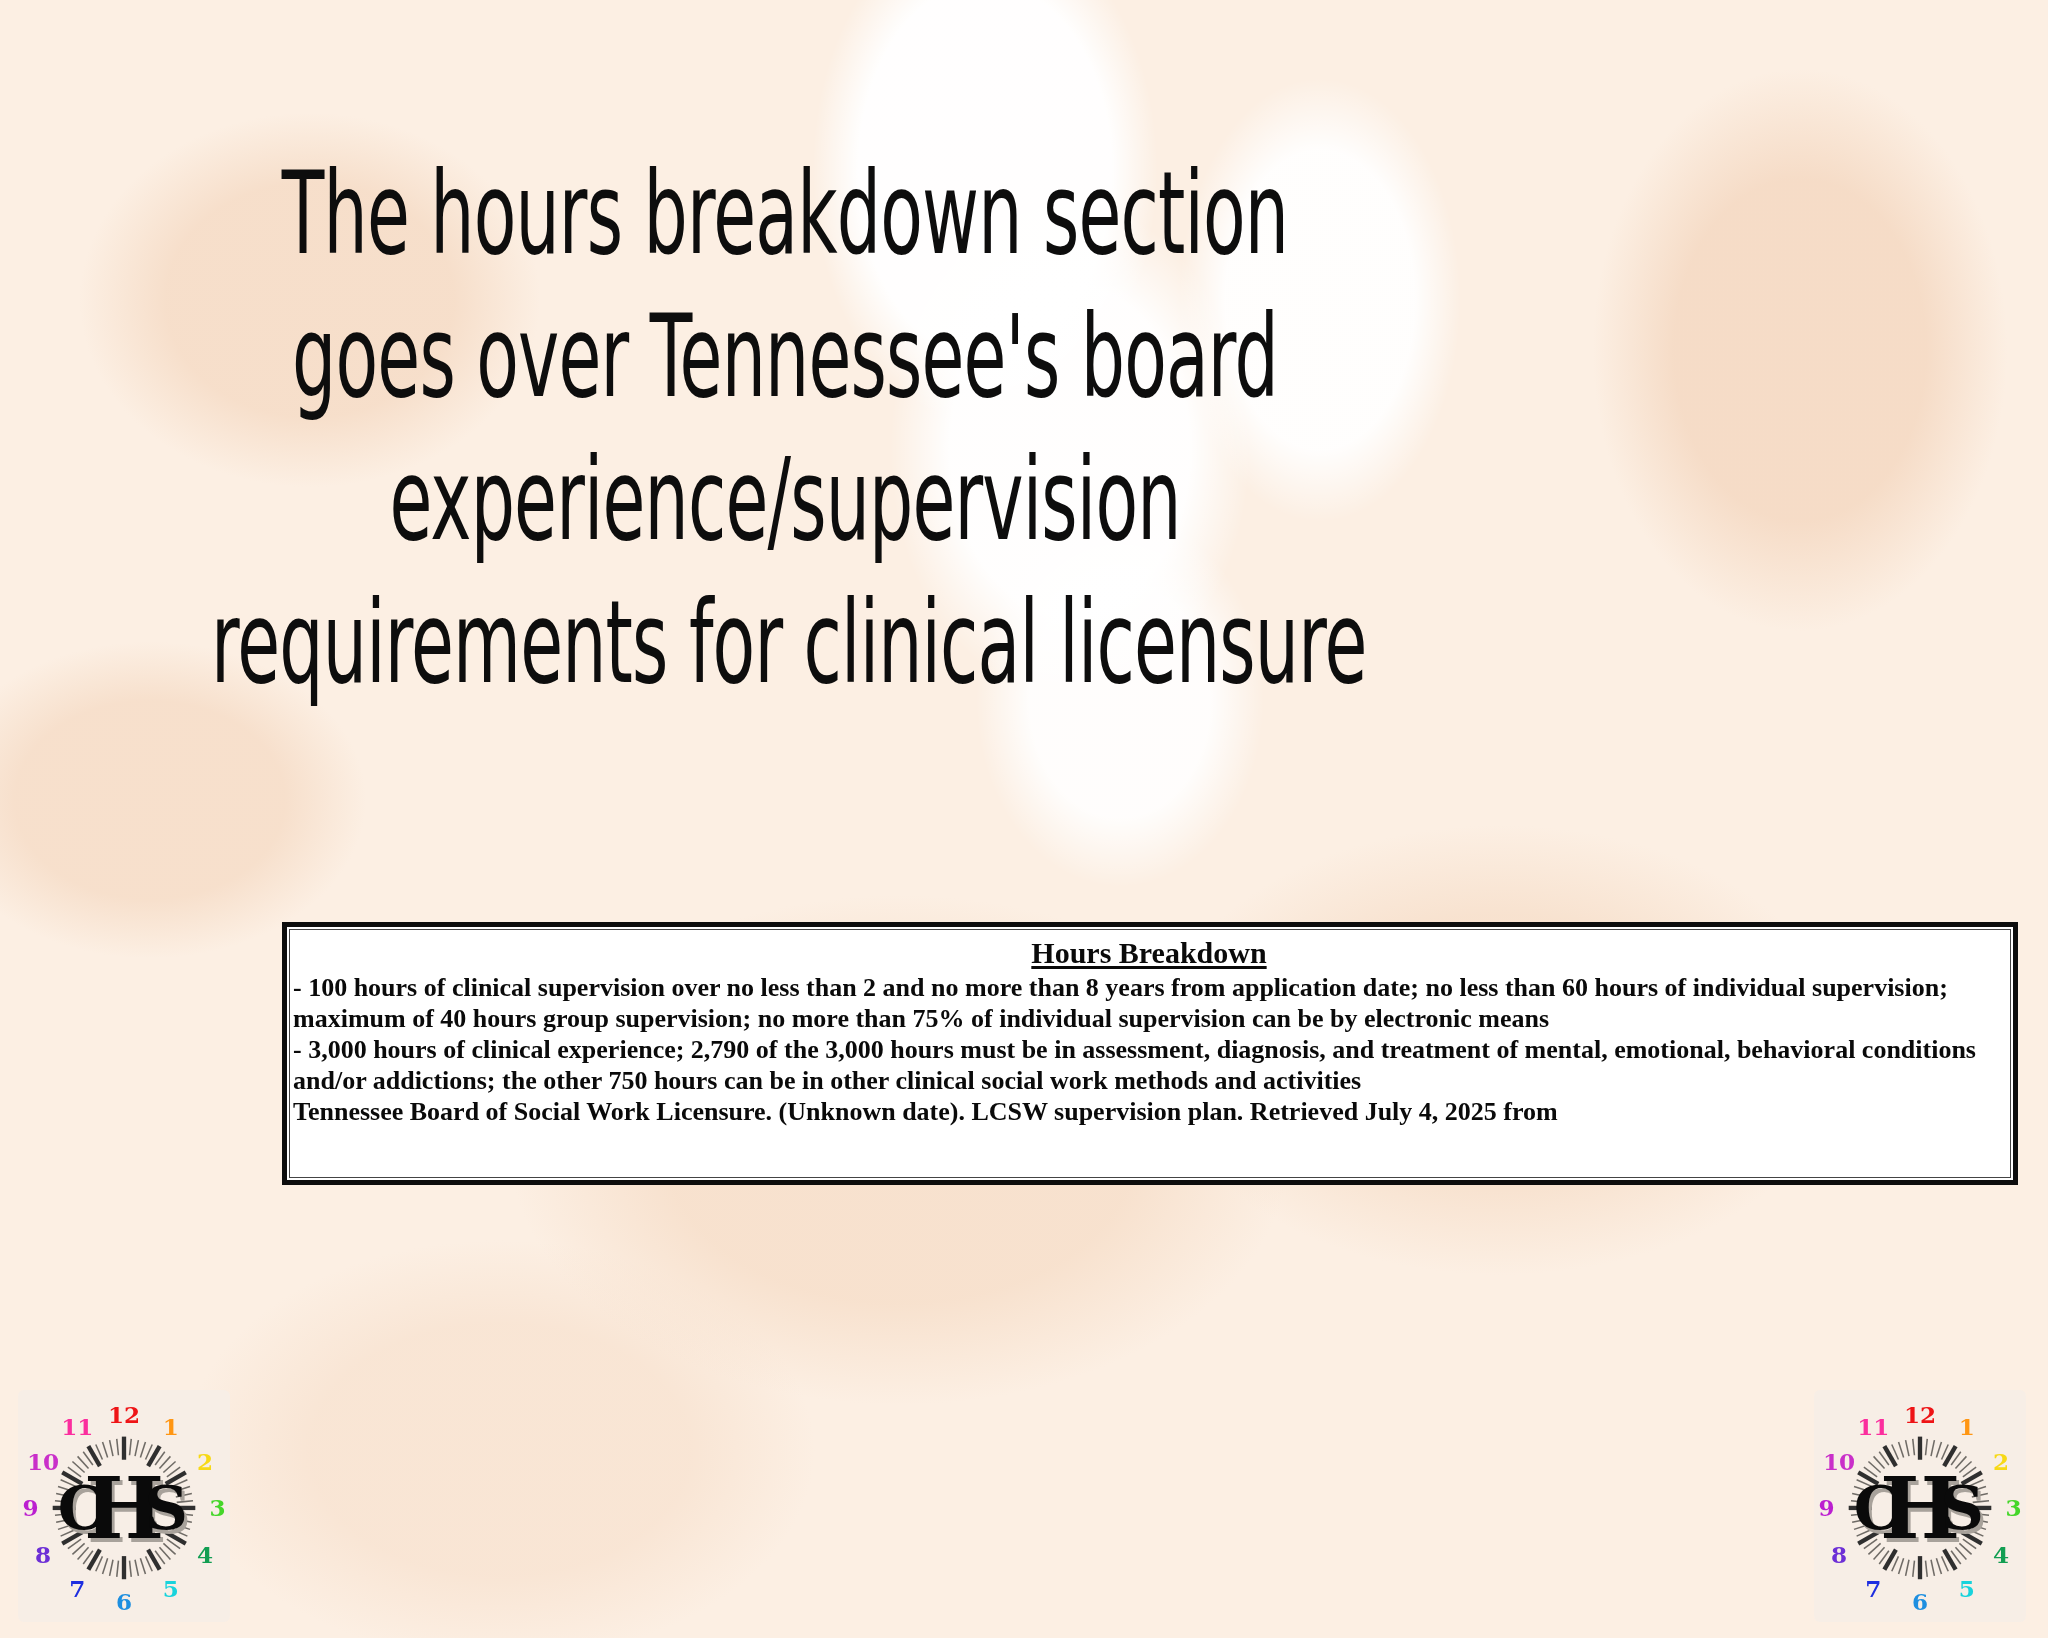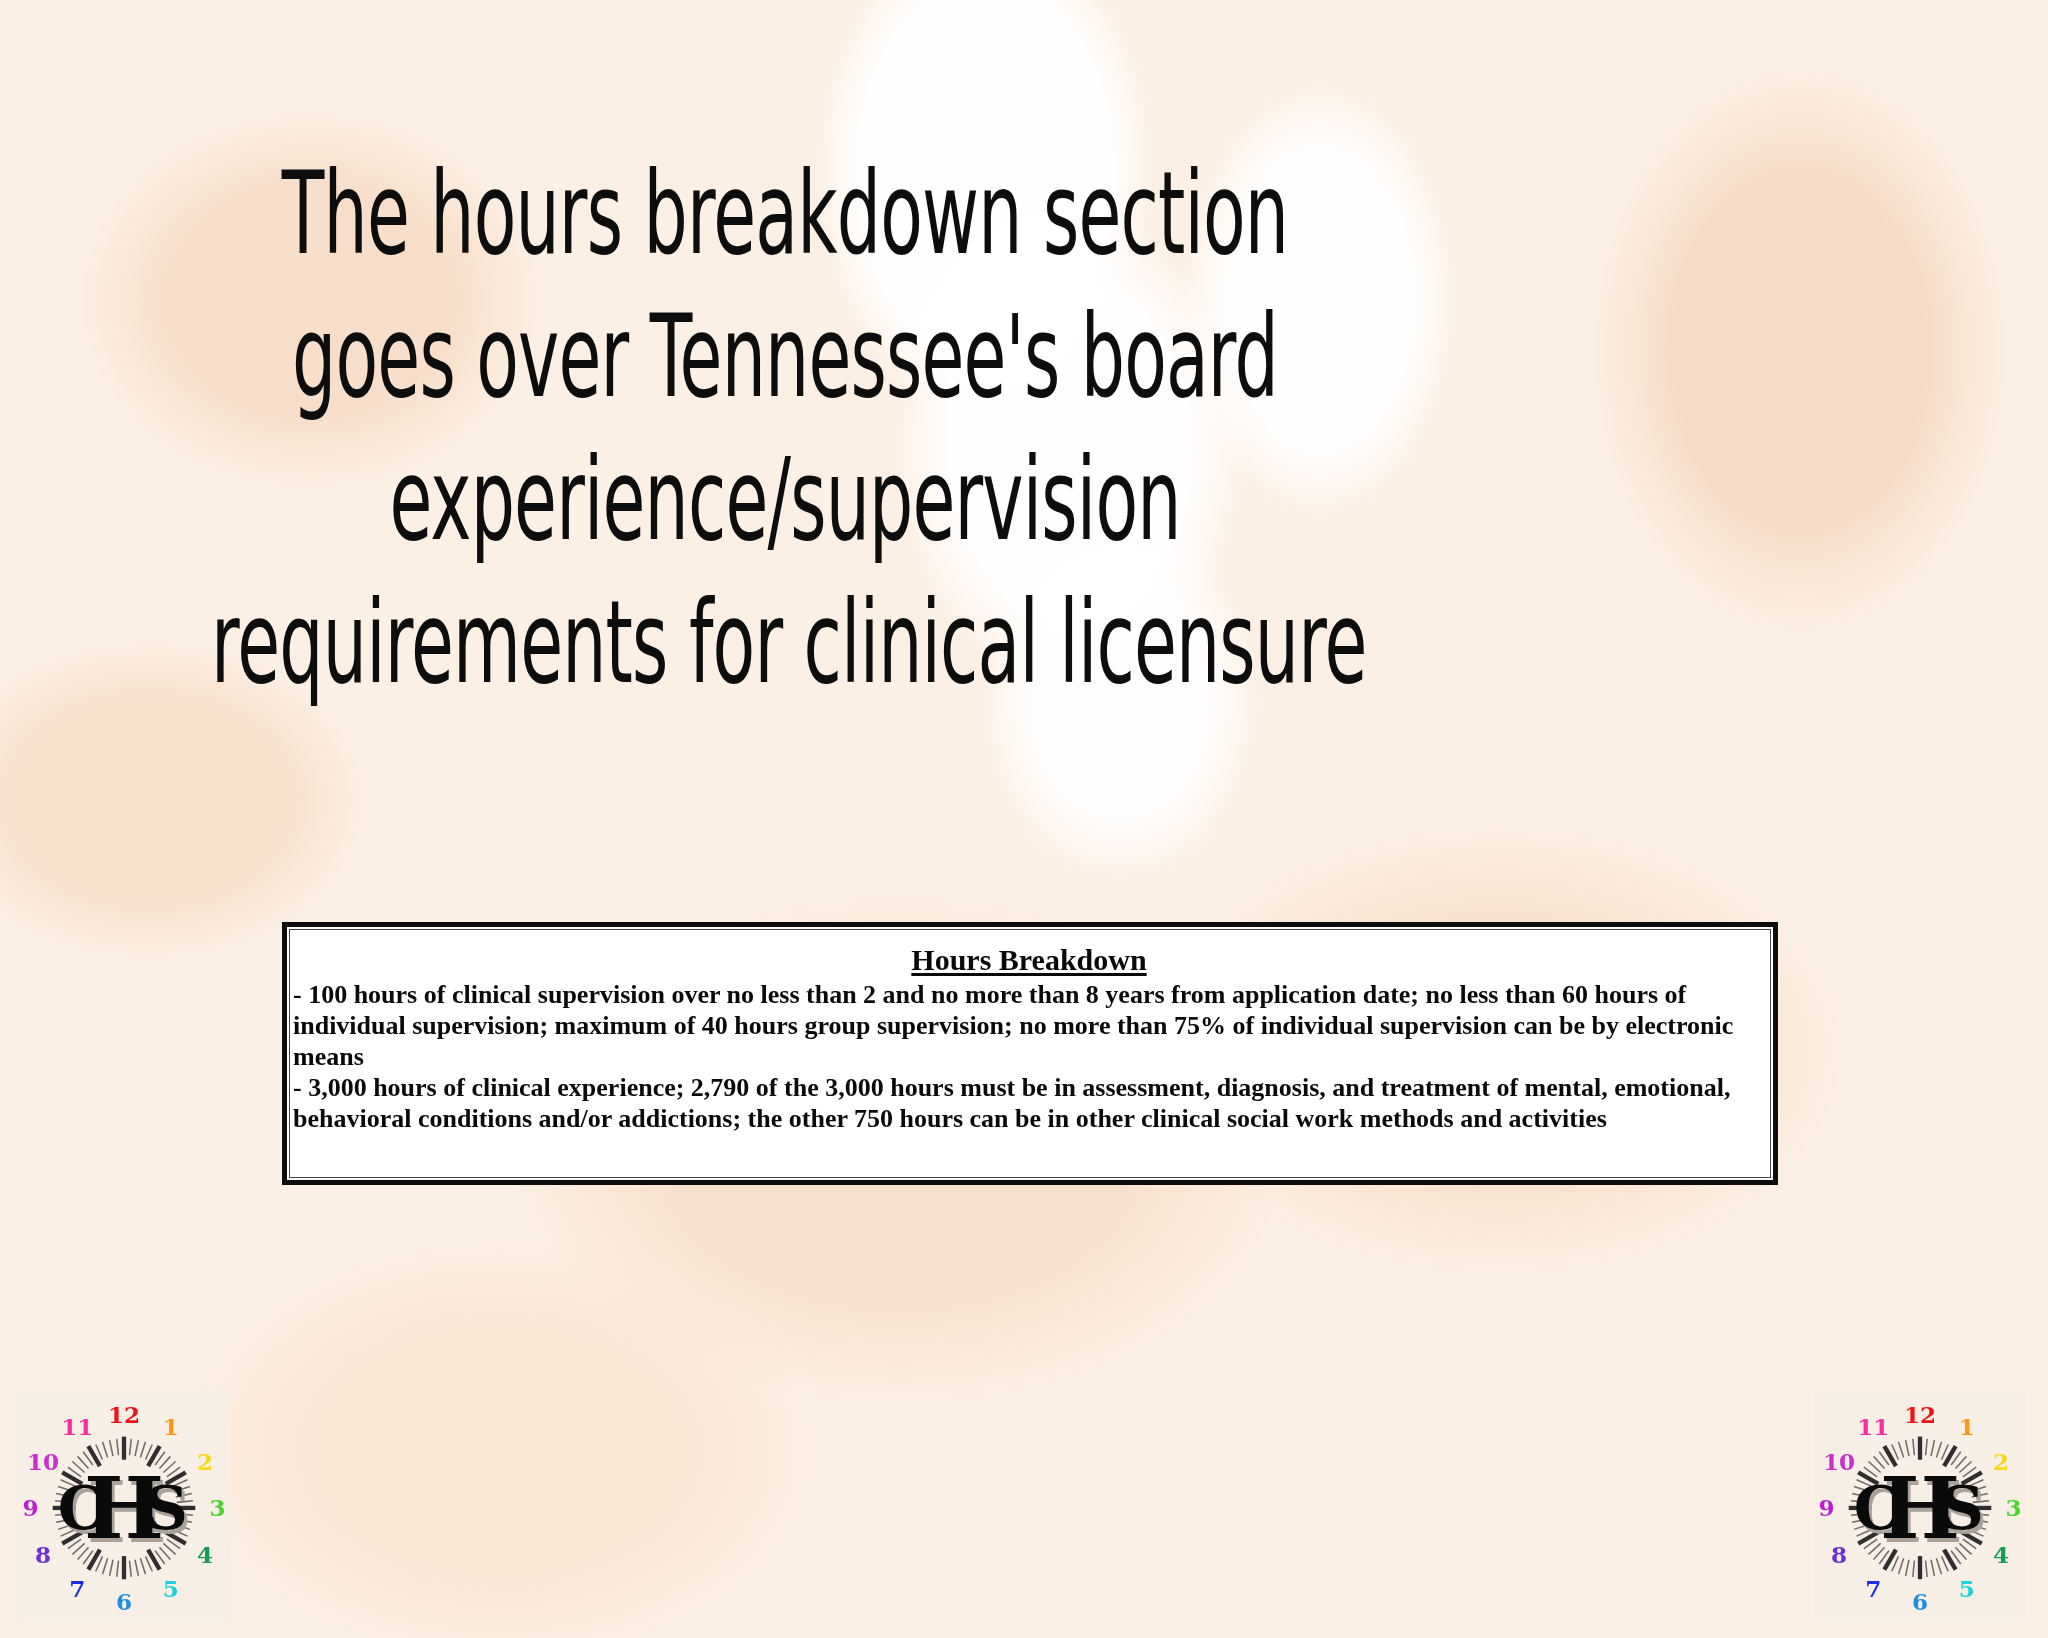--- a/index.html
+++ b/index.html
@@ -24,24 +24,24 @@
   }
   .title{
     position:absolute;top:142px;left:85px;width:1400px;
     transform:scale(.82,1.35);transform-origin:50% 0;
     text-align:center;color:#0d0d0d;
     font-family:"DejaVu Sans",sans-serif;
     font-size:85px;line-height:106px;letter-spacing:-1px;font-weight:500;
     white-space:nowrap;
   }
   .info-box{
-    position:absolute;left:282px;top:922px;width:1496px;min-height:263px;
+    position:absolute;left:282px;top:922px;width:1736px;min-height:263px;
     box-sizing:border-box;border:5px solid #0d0d0d;background:#ffffff;
     box-shadow:inset 0 0 0 2px #ffffff, inset 0 0 0 3px #444;
-    padding:16px 8px 10px 6px;color:#0a0a0a;
+    padding:9px 8px 10px 6px;color:#0a0a0a;
     font-size:26px;line-height:31px;
   }
   .box-heading{
     text-align:center;font-weight:bold;font-size:30px;line-height:34px;
     text-decoration:underline;text-underline-offset:3px;margin-bottom:2px;
   }
   .box-item{font-weight:bold;}
   .box-item.bold{font-weight:bold;}
   .logo{
     position:absolute;width:212px;height:232px;
@@ -69,20 +69,21 @@
       <div>goes over Tennessee's board</div>
       <div>experience/supervision</div>
       <div>requirements for clinical licensure</div>
     </div>
 
   <div class="info-box">
     <div class="box-heading">Hours Breakdown</div>
     <div>
         <div class="box-item">- 100 hours of clinical supervision over no less than 2 and no more than 8 years from application date; no less than 60 hours of individual supervision; maximum of 40 hours group supervision; no more than 75% of individual supervision can be by electronic means</div>
         <div class="box-item">- 3,000 hours of clinical experience; 2,790 of the 3,000 hours must be in assessment, diagnosis, and treatment of mental, emotional, behavioral conditions and/or addictions; the other 750 hours can be in other clinical social work methods and activities</div>
+        <div class="box-item">Tennessee Board of Social Work Licensure. (Unknown date). LCSW supervision plan. Retrieved July 4, 2025 from</div>
       </div>
   </div>
 
   <div class="logo logo-left">
     <svg viewBox="0 0 220 240">
         <line x1="110" y1="72" x2="110" y2="48" stroke="#2f2f2f" stroke-width="4.5"></line>
         <line x1="115.74906547972094" y1="67.30129575474497" x2="117.52604935527106" y2="50.39442353348433" stroke="#6f6b66" stroke-width="1.6"></line>
         <line x1="121.43514299497676" y1="68.20188195964069" x2="124.96964173887866" y2="51.57337274716599" stroke="#6f6b66" stroke-width="1.6"></line>
         <line x1="126.99593469062211" y1="69.69189160376655" x2="132.2492235949962" y2="53.52393082674895" stroke="#6f6b66" stroke-width="1.6"></line>
         <line x1="132.370515369169" y1="71.75499982965695" x2="139.2850383014576" y2="56.224727049732735" stroke="#6f6b66" stroke-width="1.6"></line>

